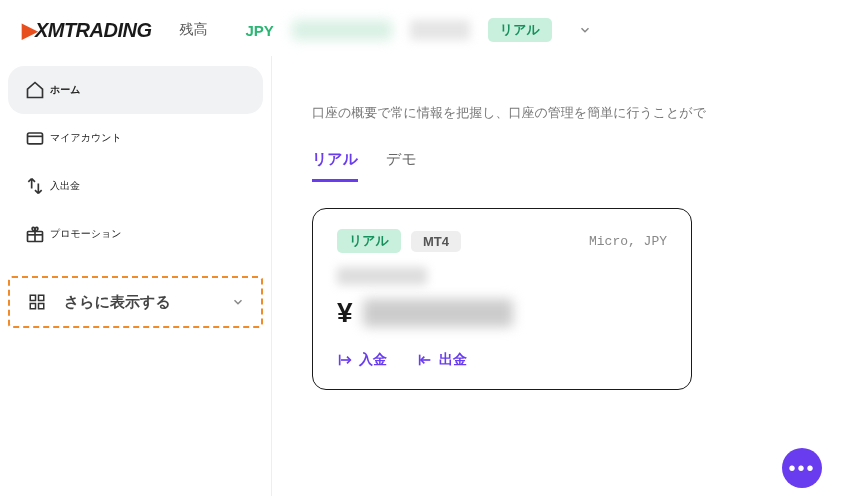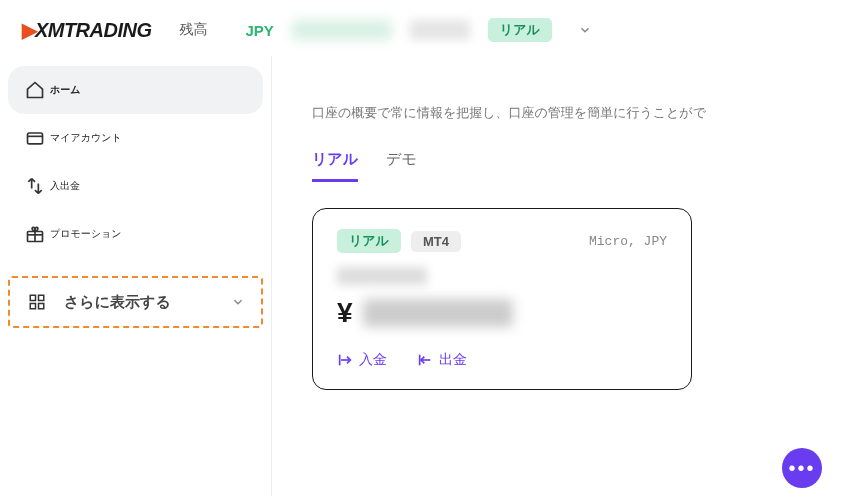--- a/index.html
+++ b/index.html
@@ -29,21 +29,21 @@
   .tab.active { color:#6a3cf0; font-weight:700; border-bottom:3px solid #6a3cf0;}
   .card { border:1.5px solid #1a1a1a; border-radius:14px; padding:20px 24px; margin-right:0; width:380px; position:relative;}
   .card-row1 { display:flex; align-items:center; gap:10px; margin-bottom:14px;}
   .badge-mt4 { background:#eee; color:#555; font-size:13px; font-weight:600; padding:3px 12px; border-radius:5px;}
   .acct-type { margin-left:auto; color:#888; font-size:13px;font-family:Liberation Mono, monospace;}
   .blur-id { width:90px; height:18px; background:#ddd; filter:blur(5px); border-radius:3px; margin-bottom:12px;}
   .balance-row { display:flex; align-items:center; gap:10px; margin-bottom:22px;}
   .yen { font-size:28px; font-weight:700;}
   .blur-bal { width:150px; height:28px; background:#ccc; filter:blur(6px); border-radius:4px;}
   .actions { display:flex; gap:30px; align-items:center;}
-  .action { color:#6a3cf0; font-size:14px; font-weight:400; display:flex; align-items:center; gap:6px; cursor:pointer;}
+  .action { color:#6a3cf0; font-size:14px; font-weight:700; display:flex; align-items:center; gap:6px; cursor:pointer;}
   .fab { position:absolute; right:22px; bottom:8px; width:40px; height:40px; border-radius:50%; background:#6a3cf0; color:#fff; display:flex; align-items:center; justify-content:center; font-size:20px; letter-spacing:2px; cursor:pointer;}
   svg { display:block; }
 </style>
 </head>
 <body>
 
 <div class="topbar">
   <div class="logo">
     <span class="arrow">▶</span>
     <span>XMTRADING</span>

